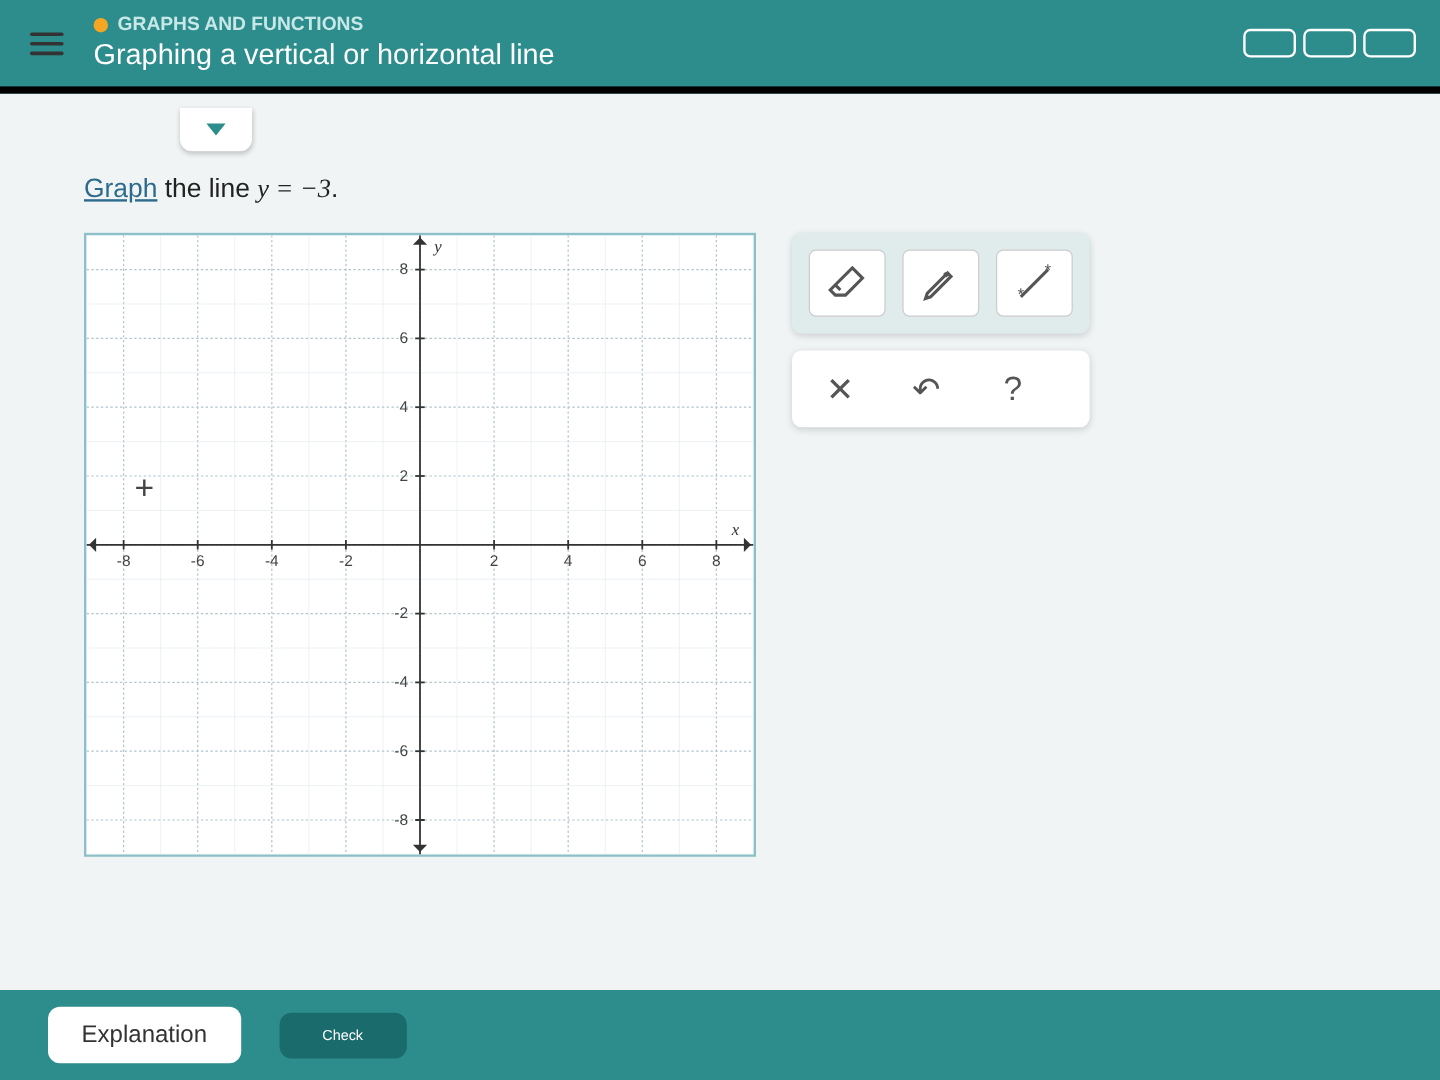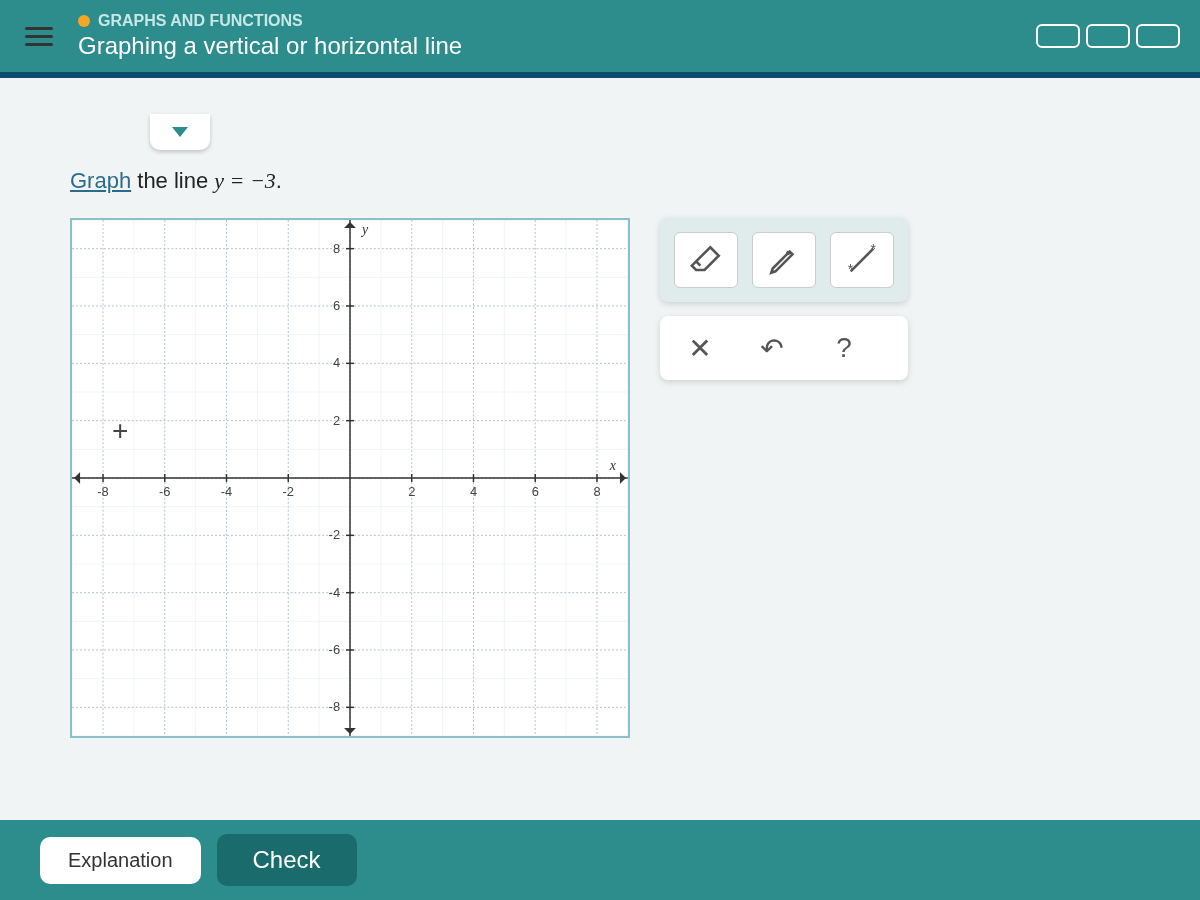--- a/index.html
+++ b/index.html
@@ -11,21 +11,21 @@
     overflow: hidden;
     display: flex;
     flex-direction: column;
   }
   .header {
     background: #2d8c8c;
     display: flex;
     align-items: center;
     padding: 12px 20px;
     gap: 20px;
-    border-bottom: 6px solid #0c4a6e;
+    border-bottom: 6px solid #000000;
   }
   .menu-icon {
     display: flex;
     flex-direction: column;
     gap: 5px;
     cursor: pointer;
     padding: 5px;
   }
   .menu-icon span {
     width: 28px;
@@ -59,21 +59,21 @@
   }
   .win-btn {
     width: 44px;
     height: 24px;
     border: 2px solid #fff;
     border-radius: 6px;
     background: transparent;
   }
   .content {
     flex: 1;
-    padding: 36px 40px;
+    padding: 12px 40px;
     position: relative;
   }
   .dropdown-tab {
     width: 60px;
     height: 36px;
     background: #fff;
     border-radius: 0 0 10px 10px;
     box-shadow: 0 2px 4px rgba(0,0,0,0.2);
     display: flex;
     align-items: center;
@@ -168,39 +168,39 @@
     justify-content: center;
     cursor: pointer;
     font-size: 28px;
     color: #555;
     border-radius: 4px;
   }
   .footer {
     background: #2d8c8c;
     padding: 14px 40px;
     display: flex;
-    gap: 16px;
+    gap: 32px;
     align-items: center;
   }
   .exp-btn {
     background: #fff;
     color: #333;
     border: none;
     border-radius: 10px;
     padding: 12px 28px;
     font-size: 20px;
     cursor: pointer;
   }
   .check-btn {
     background: #1a6b6b;
     color: #fff;
     border: none;
     border-radius: 10px;
     padding: 12px 36px;
-    font-size: 24px;
+    font-size: 12px;
     cursor: pointer;
     text-align: right;
   }
   .grid-line-minor { stroke: #e0e8ec; stroke-width: 0.5; }
   .grid-line-major { stroke: #b0c4cc; stroke-width: 1; stroke-dasharray: 2,2; }
   .axis { stroke: #333; stroke-width: 1.5; }
   .tick-label { font-size: 13px; fill: #444; font-family: Arial; }
   .axis-label { font-size: 14px; fill: #333; font-style: italic; font-family: "Times New Roman", serif; }
 </style>
 </head>

